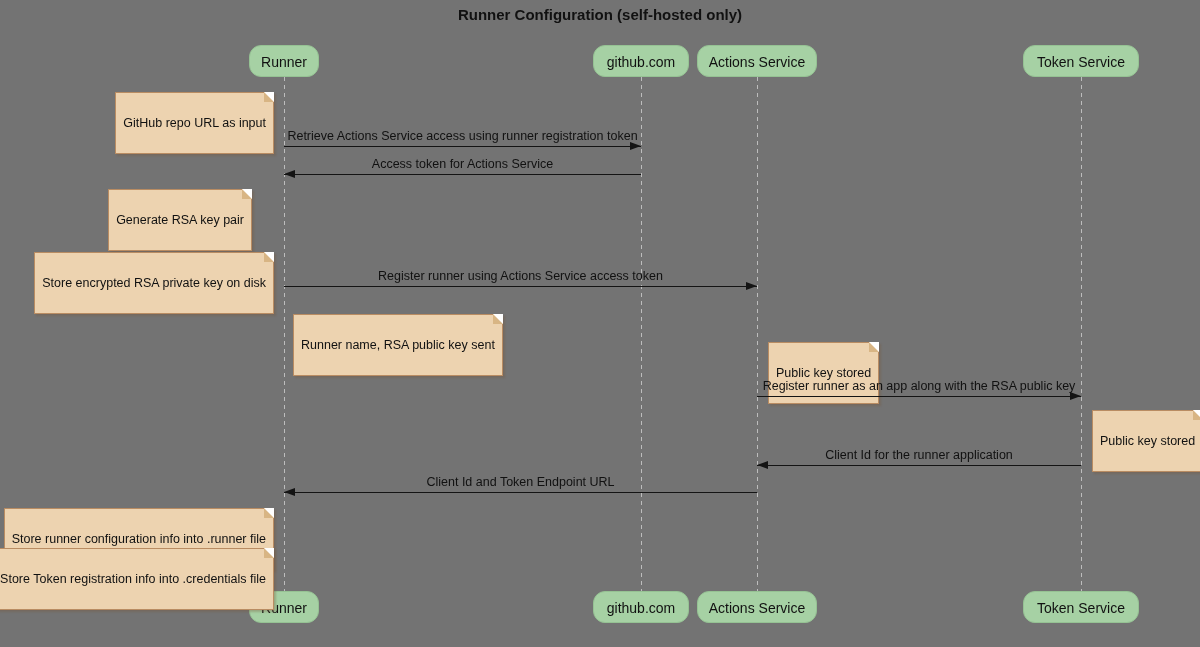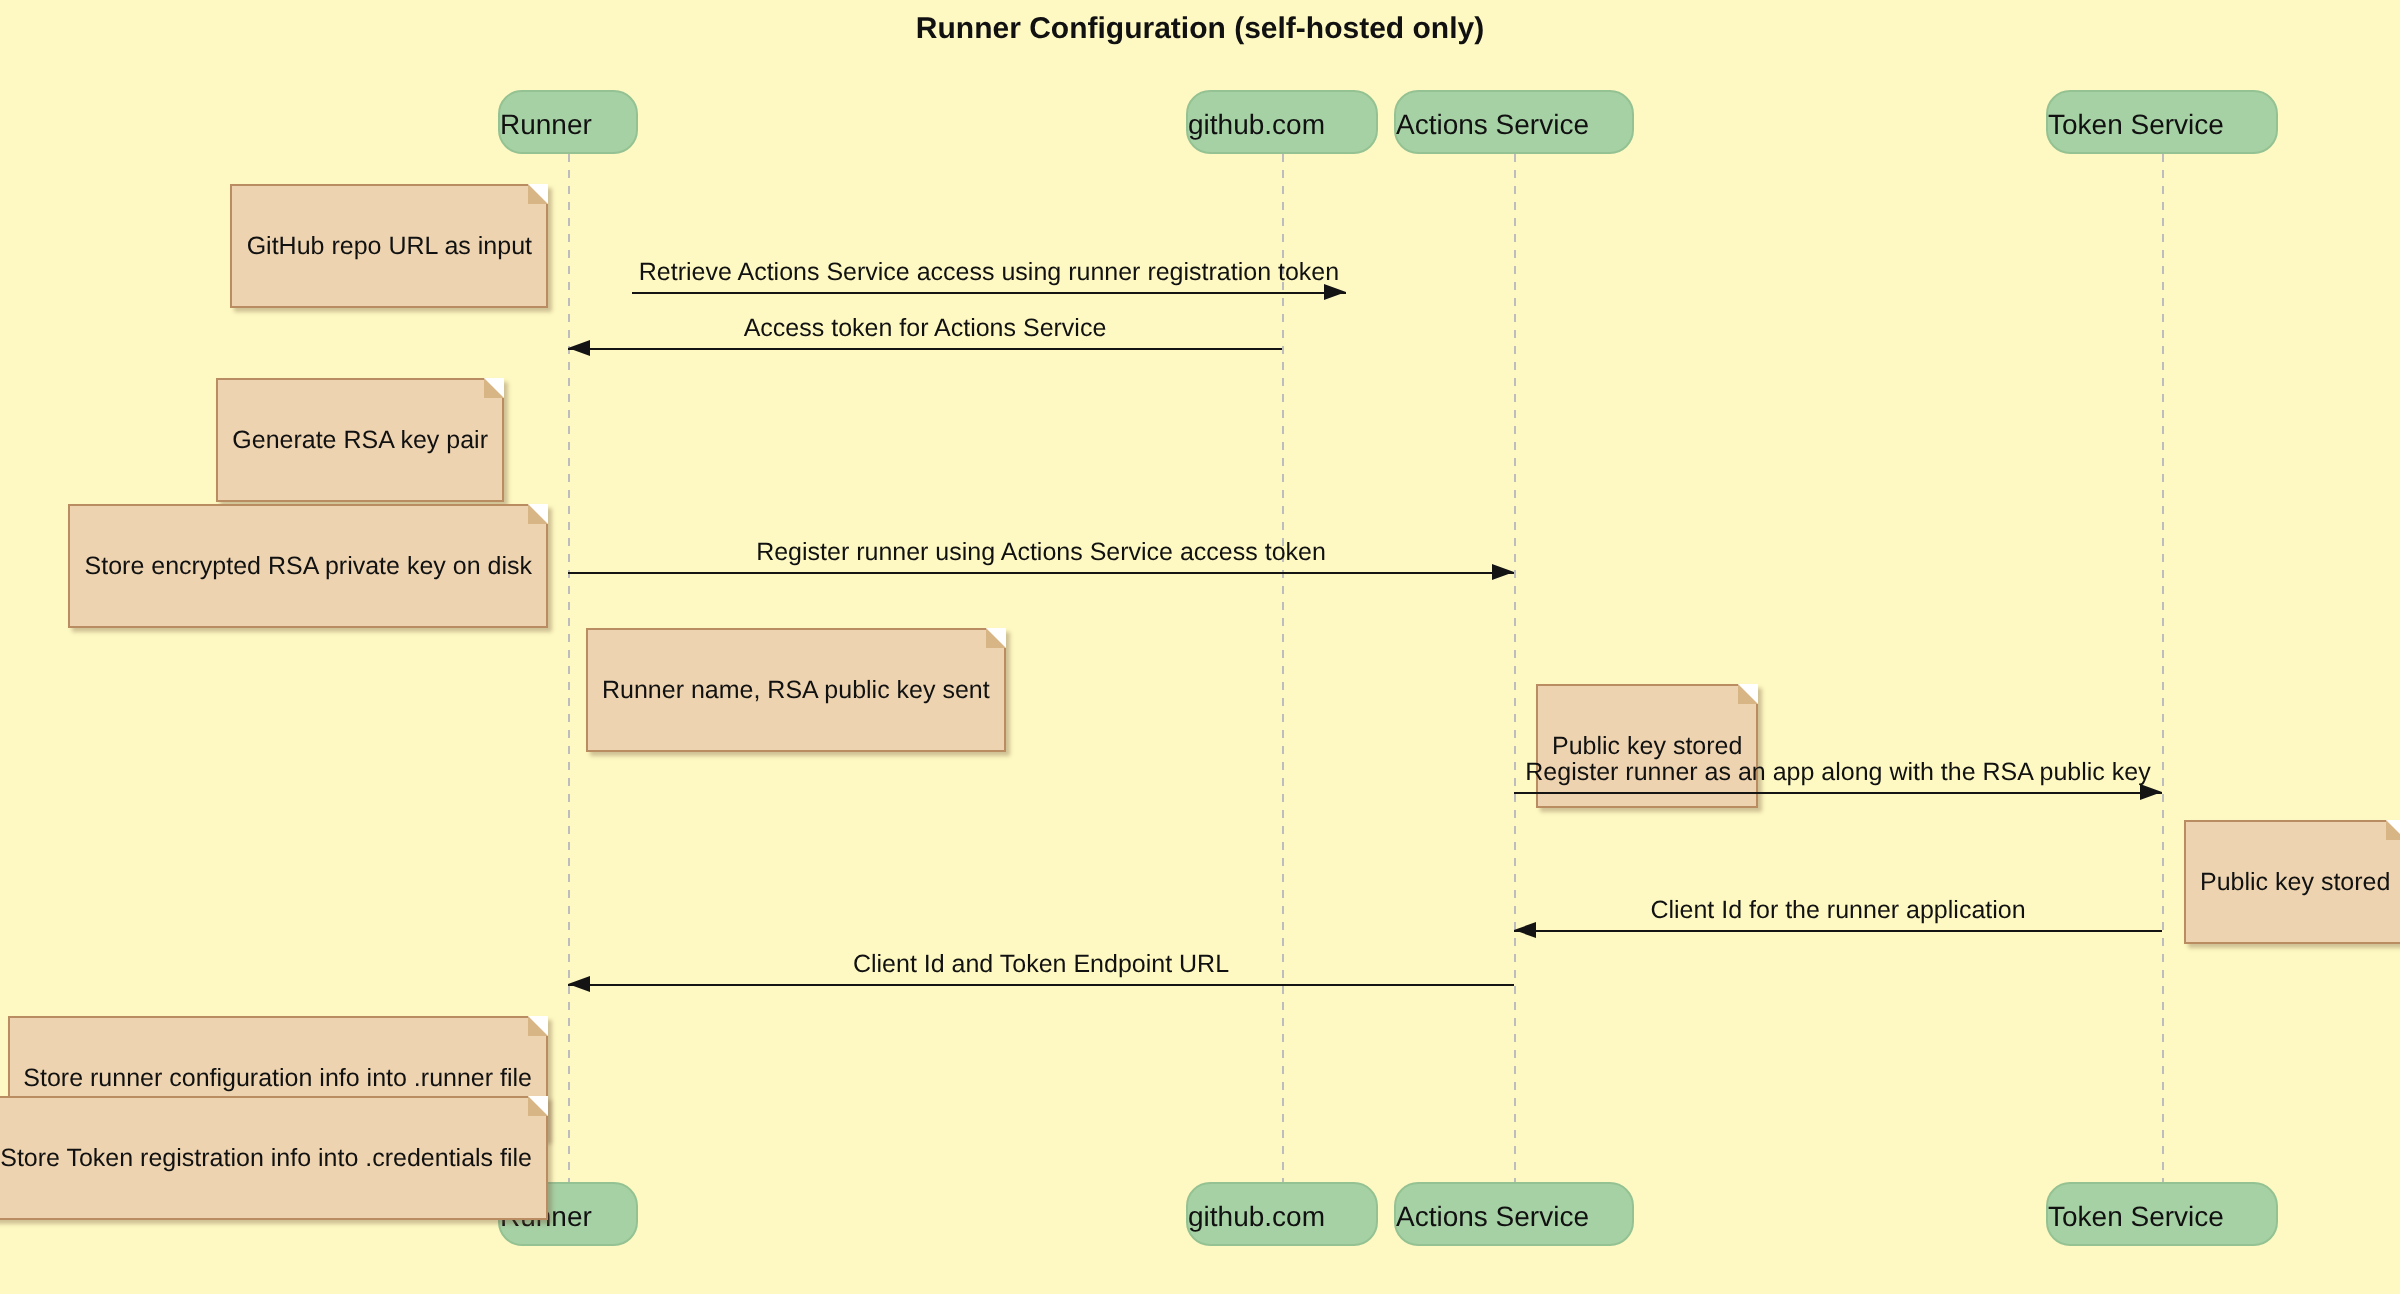--- a/index.html
+++ b/index.html
@@ -1,29 +1,29 @@
 <!DOCTYPE html>
 <html><head>
 <meta charset="utf-8">
 <style>
   html,body{margin:0;padding:0;background:#ffffff;}
   #canvas{
-    position:relative;width:1200px;height:647px;background:#fef9c3;overflow:hidden;
+    position:relative;width:1200px;height:647px;background:#737373;overflow:hidden;
     font-family:"Liberation Sans", sans-serif;color:#111;
   }
   .title{
     position:absolute;top:6px;left:0;width:1200px;text-align:center;
     font-size:15px;font-weight:bold;color:#111;
   }
   .lifeline{
     position:absolute;top:77px;height:514px;width:1px;
     background:repeating-linear-gradient(to bottom,#bdbdbd 0 4px,transparent 4px 8px);
   }
   .participant{
-    position:absolute;height:32px;line-height:32px;
+    position:absolute;height:32px;line-height:32px;text-align:center;
     background:#A6D1A4;border:1px solid #95C293;border-radius:12px;
     font-size:14px;color:#111;box-sizing:border-box;white-space:nowrap;
   }
   .note{
     position:absolute;background:#EDD3B0;border:1px solid #B98C62;
     box-shadow:2px 2px 2px rgba(120,90,60,0.35);
     font-size:12.5px;line-height:16px;padding:22px 7px;white-space:nowrap;
     box-sizing:border-box;color:#111;
   }
   .note::before{
@@ -73,21 +73,21 @@
 
   <div class="note" style="right:926px;top:92px;">GitHub repo URL as input</div>
   <div class="note" style="right:948px;top:189px;">Generate RSA key pair</div>
   <div class="note" style="right:926px;top:229px;margin-top:23px;">Store encrypted RSA private key on disk</div>
   <div class="note" style="left:293px;top:298px;margin-top:16px;">Runner name, RSA public key sent</div>
   <div class="note" style="left:768px;top:342px;">Public key stored</div>
   <div class="note" style="left:1092px;top:410px;">Public key stored</div>
   <div class="note" style="right:926px;top:508px;">Store runner configuration info into .runner file</div>
   <div class="note" style="right:926px;top:548px;">Store Token registration info into .credentials file</div>
 
-  <div class="message" style="left:284px;top:129px;width:357px;margin-left:32px;">
+  <div class="message" style="left:284px;top:129px;width:357px;">
     <div class="msg-label">Retrieve Actions Service access using runner registration token</div>
     <div class="msg-line">
       <div class="arrowhead right"></div>
     </div>
   </div>
 
   <div class="message" style="left:284px;top:157px;width:357px;">
     <div class="msg-label">Access token for Actions Service</div>
     <div class="msg-line">
       <div class="arrowhead left"></div>

